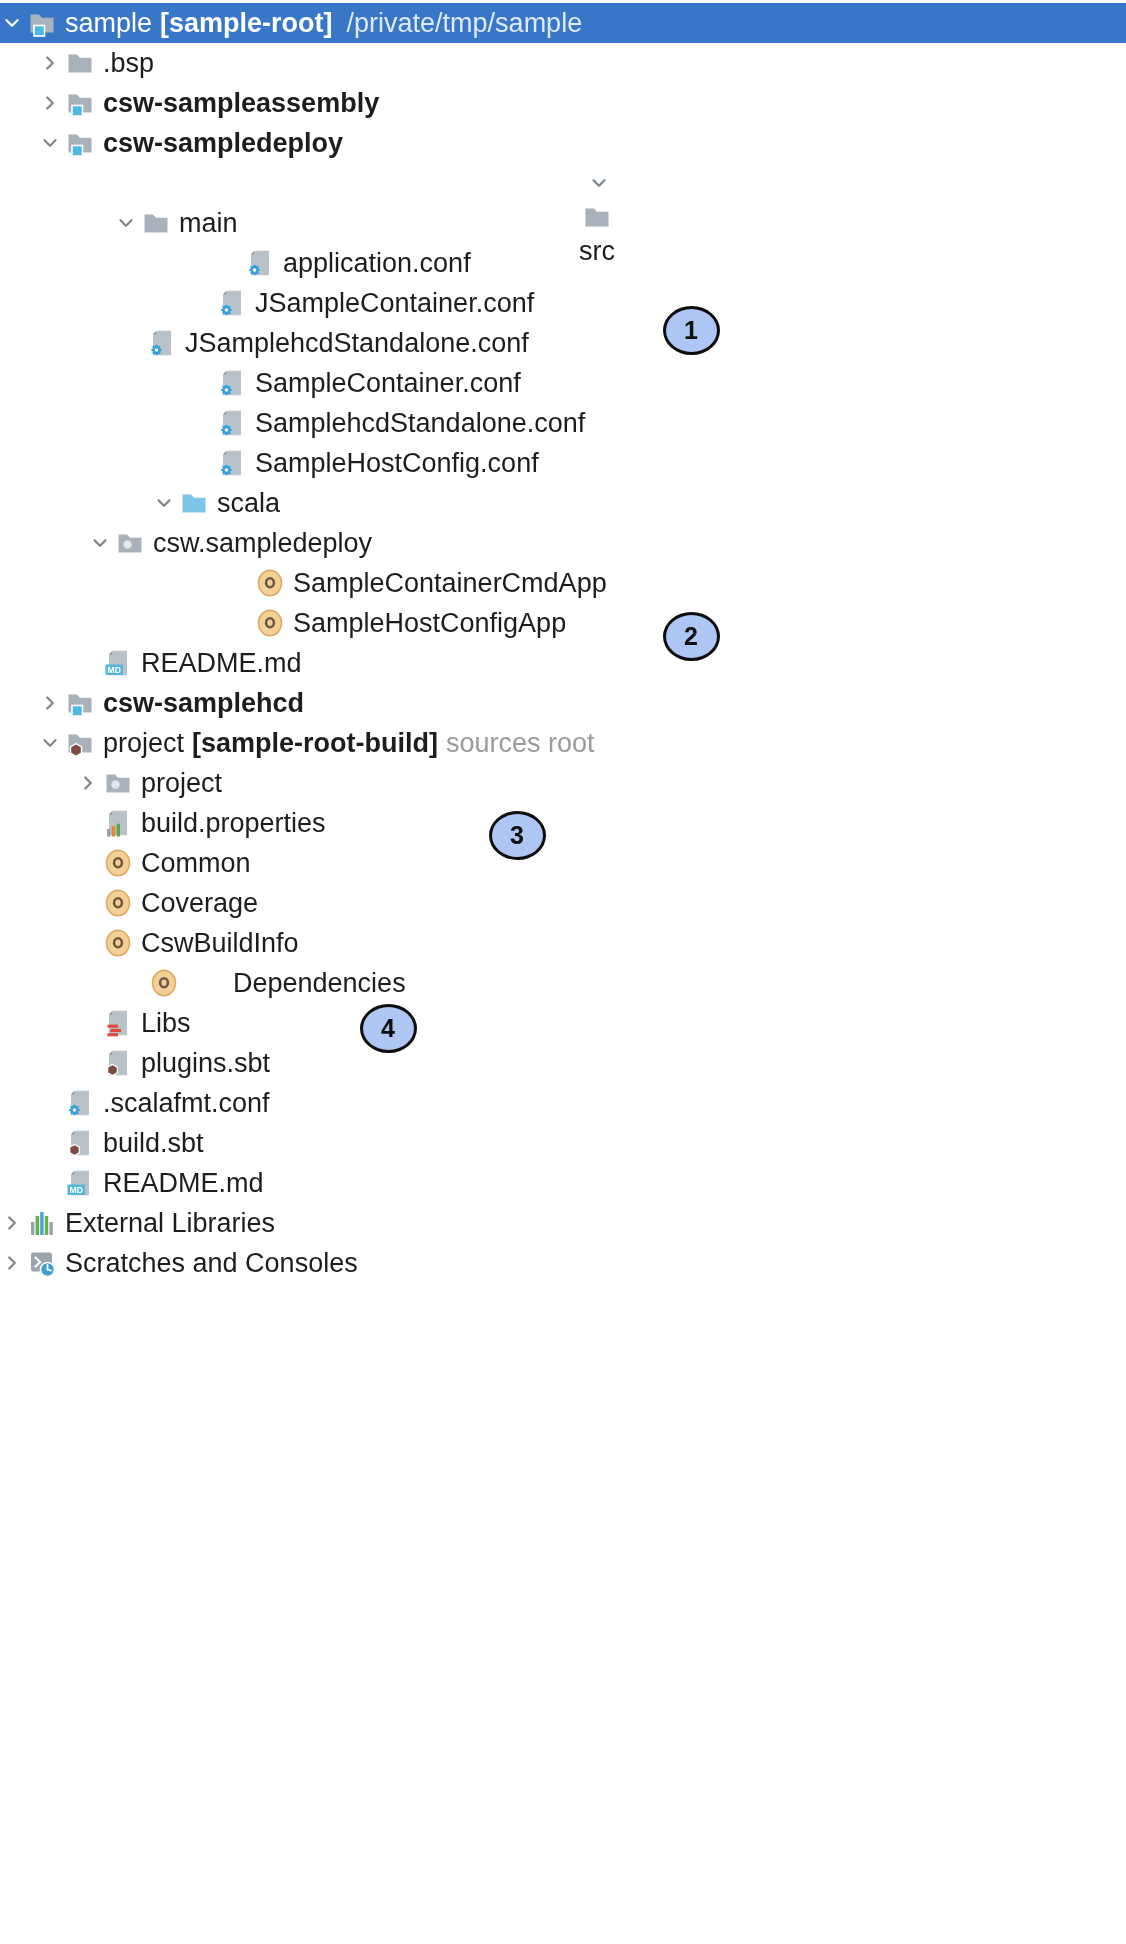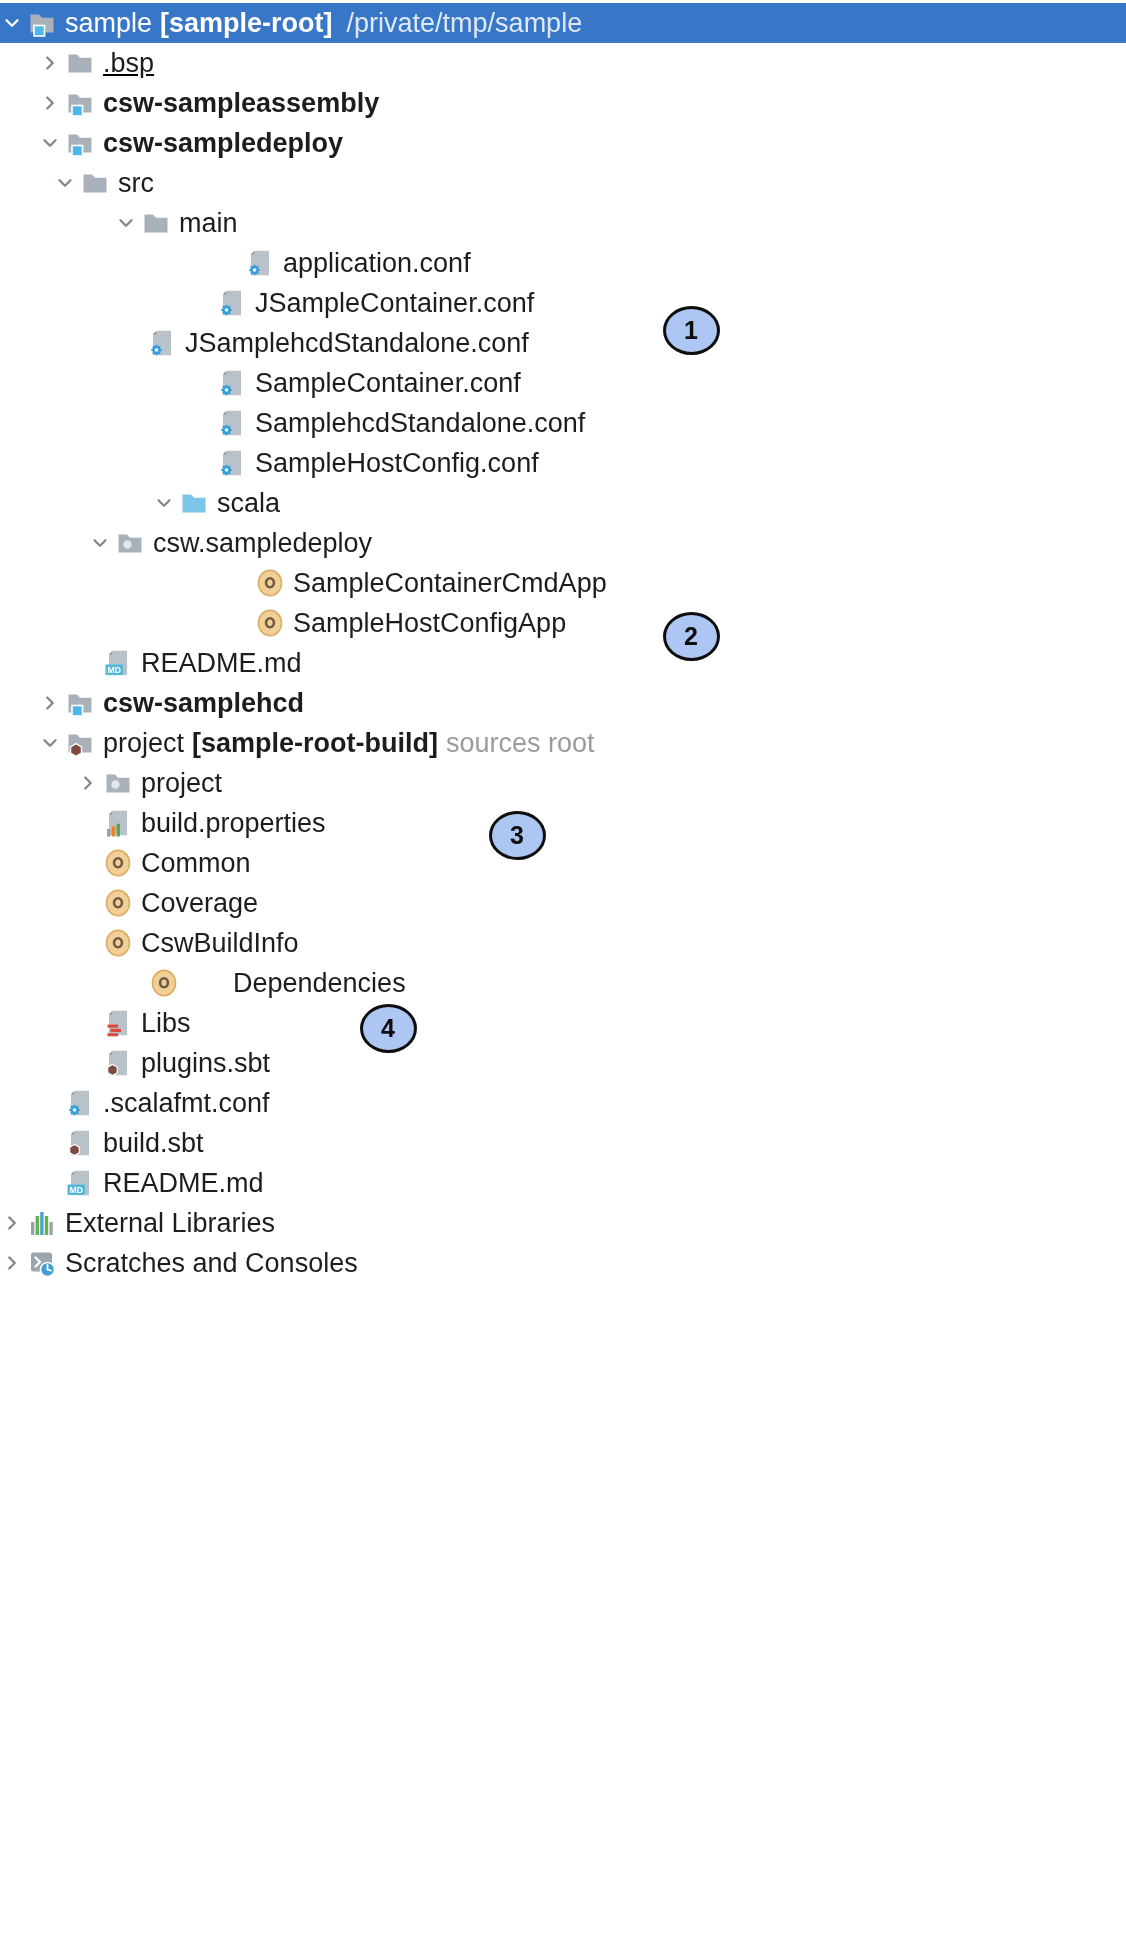--- a/index.html
+++ b/index.html
@@ -36,21 +36,21 @@
         <span class="ic">
           <svg viewBox="0 0 28 28">
             <path d="M2.5 5.5 H11 L14 8.8 H25.5 V23.5 H2.5 Z" fill="#a9b2bb"></path>
             <rect x="6" y="16.5" width="10.5" height="10.5" fill="#4cb9e8" stroke="#fff" stroke-width="1.6"></rect>
           </svg>
         </span>
         <span class="seg">sample</span>
         <span class="seg bold">[sample-root]</span>
         <span class="seg path">/private/tmp/sample</span>
       </div>
-      <div class="row" style="padding-left: 38px; text-decoration: underline;">
+      <div class="row" style="padding-left: 38px;">
         <span class="chev">
           <svg viewBox="0 0 24 24" width="22" height="22">
             <polyline points="9,6 15,12 9,18" fill="none" stroke="#7f8992" stroke-width="2.6" stroke-linecap="round" stroke-linejoin="round"></polyline>
           </svg>
         </span>
         <span class="ic">
           <svg viewBox="0 0 28 28">
             <path d="M2.5 5.5 H11 L14 8.8 H25.5 V23.5 H2.5 Z" fill="#a9b2bb"></path>
           </svg>
         </span>
@@ -77,21 +77,21 @@
           </svg>
         </span>
         <span class="ic">
           <svg viewBox="0 0 28 28">
             <path d="M2.5 5.5 H11 L14 8.8 H25.5 V23.5 H2.5 Z" fill="#a9b2bb"></path>
             <rect x="6" y="16.5" width="10.5" height="10.5" fill="#4cb9e8" stroke="#fff" stroke-width="1.6"></rect>
           </svg>
         </span>
         <span class="seg bold">csw-sampledeploy</span>
       </div>
-      <div class="row" style="padding-left: 53px;">
+      <div class="row" style="padding-left: 76px; flex-direction: column;">
         <span class="chev">
           <svg viewBox="0 0 24 24" width="22" height="22">
             <polyline points="6,9 12,15 18,9" fill="none" stroke="#7f8992" stroke-width="2.6" stroke-linecap="round" stroke-linejoin="round"></polyline>
           </svg>
         </span>
         <span class="ic">
           <svg viewBox="0 0 28 28">
             <path d="M2.5 5.5 H11 L14 8.8 H25.5 V23.5 H2.5 Z" fill="#a9b2bb"></path>
           </svg>
         </span>

